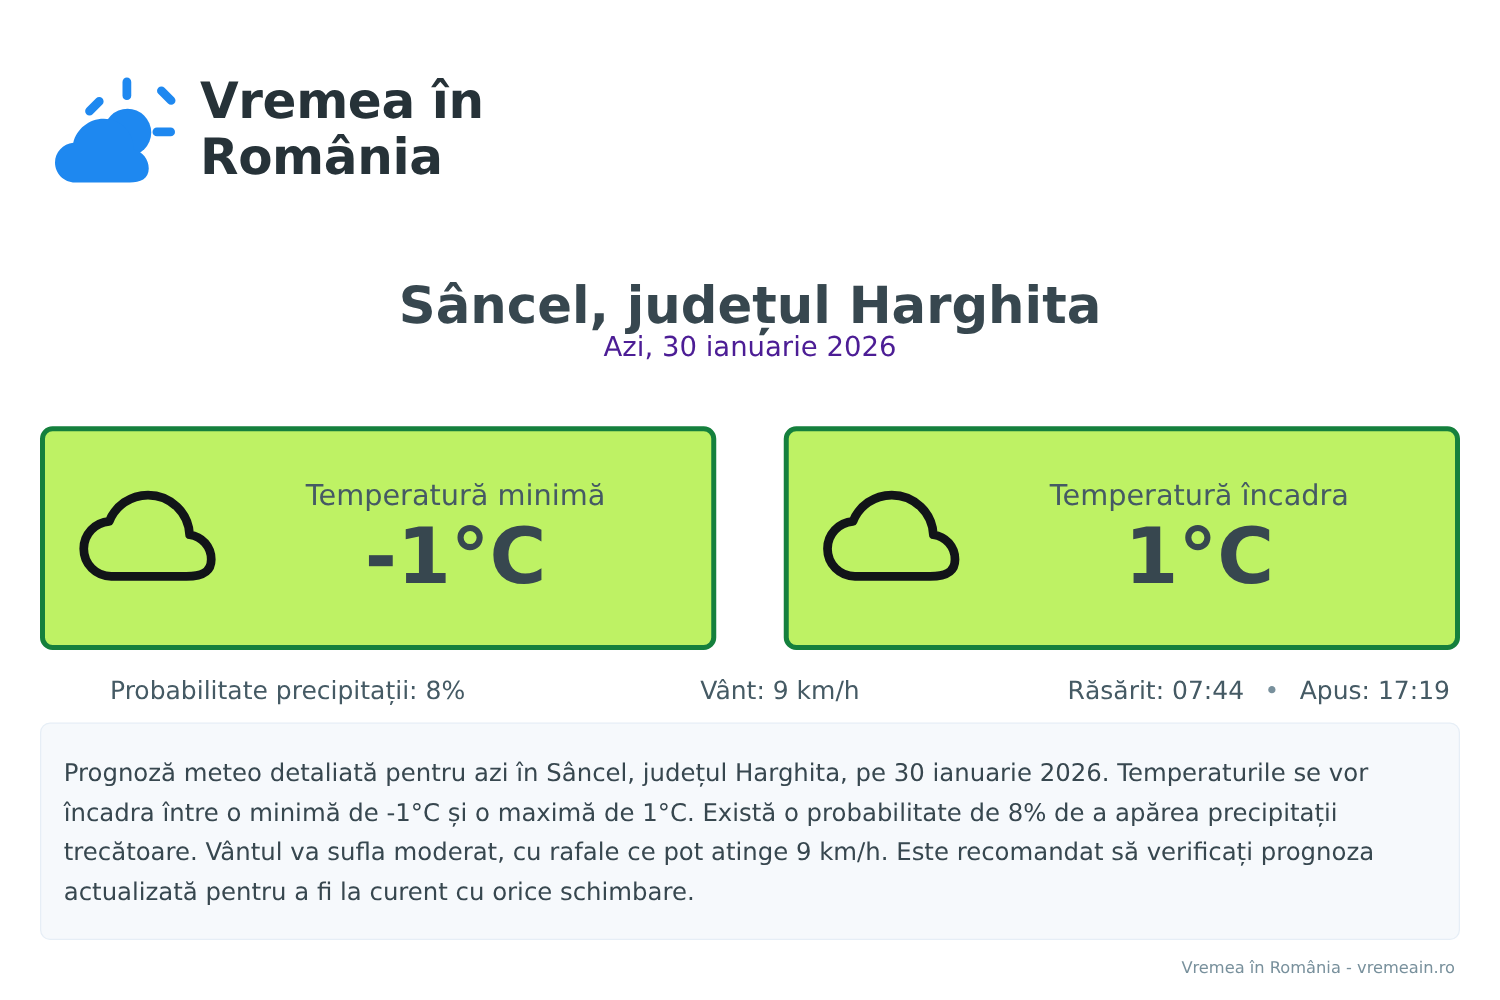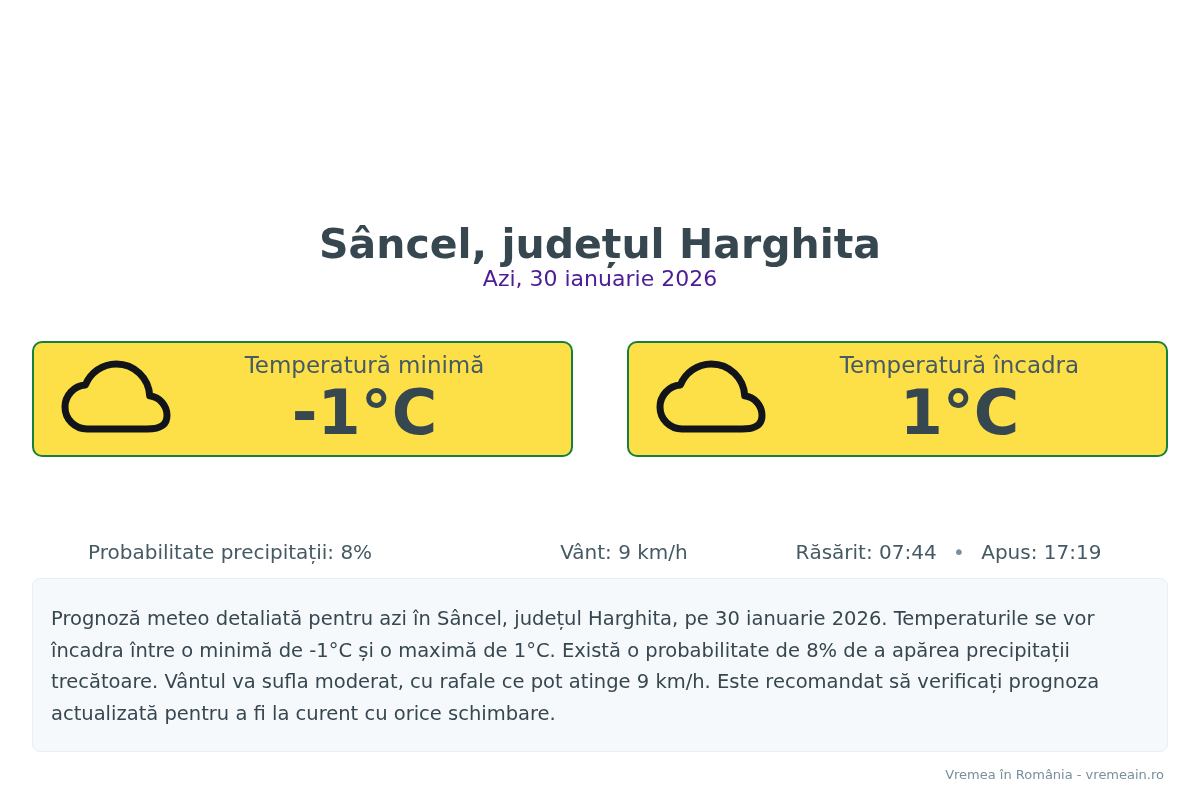--- a/index.html
+++ b/index.html
@@ -69,23 +69,23 @@
   .cards {
     position: absolute;
     left: 32px;
     right: 32px;
     top: 341px;
     display: flex;
     gap: 54px;
   }
   .card {
     flex: 1 1 0;
-    height: 116px;
-    background: #fde047;
-    border: 2px solid #15803d;
+    height: 179px;
+    background: #bef264;
+    border: 4px solid #15803d;
     border-radius: 10px;
     box-sizing: border-box;
     display: flex;
     align-items: center;
     padding: 0 20px;
   }
   .card-icon {
     width: 130px;
     height: 100px;
     flex: none;
@@ -119,21 +119,21 @@
     height: 56px;
     display: flex;
     align-items: center;
     border-bottom: 1px solid #e4eaf0;
     font-size: 20px;
     color: #455a64;
     margin-left: 48px;
   }
   .stat-precip { flex: 0 0 34%; text-align: left; }
   .stat-wind   { flex: 0 0 32%; text-align: center; }
-  .stat-sun    { flex: 1 1 auto; }
+  .stat-sun    { flex: 1 1 auto; text-align: right; }
   .sun-sep { margin: 0 10px; color: #78909c; }
 
   
   .description {
     position: absolute;
     left: 32px;
     right: 32px;
     top: 578px;
     min-height: 172px;
     background: #f6f9fc;
@@ -153,20 +153,36 @@
     bottom: 18px;
     font-size: 13px;
     color: #78909c;
   }
 </style>
 </head>
 <body>
 
 <div class="page">
 
+  <div class="brand">
+    <span class="brand-logo">
+      <svg viewBox="0 0 106 96" width="106" height="96" xmlns="http://www.w3.org/2000/svg">
+        <g fill="#1e88f0">
+          <rect x="62" y="6" width="7" height="18" rx="3.5"></rect>
+          <rect x="88" y="17" width="18" height="7" rx="3.5" transform="rotate(45 97 20.5)"></rect>
+          <rect x="86" y="46" width="18" height="7" rx="3.5"></rect>
+          <rect x="36" y="20" width="7" height="18" rx="3.5" transform="rotate(45 39.5 29)"></rect>
+          <circle cx="66" cy="50" r="19"></circle>
+          <path d="M24 90c-8.8 0-16-7.2-16-16 0-8.3 6.4-15.2 14.6-15.9C25.2 47.4 35.1 39 47 39c13.3 0 24 10.7 24 24v.6c7 1.6 12 7.8 12 15.2 0 8.4-6.8 11.2-15.2 11.2H24z"></path>
+        </g>
+      </svg>
+    </span>
+    <div class="brand-title">Vremea în
+România</div>
+  </div>
 
   <h1 class="location-title">Sâncel, județul Harghita</h1>
   <div class="date-line">Azi, 30 ianuarie 2026</div>
 
   <div class="cards">
 
     <div class="card">
       <span class="card-icon">
         <svg viewBox="0 0 130 96" width="130" height="96" xmlns="http://www.w3.org/2000/svg">
           <path d="M33 78c-12.2 0-22-9.8-22-22 0-11.6 9-21.1 20.4-21.9C36.2 21.8 48.3 13 62.4 13c17.9 0 32.5 14.1 33.3 31.8 9.8 1.3 17.3 9.6 17.3 19.7 0 11-8.9 13.5-19.9 13.5H33z" fill="none" stroke="#111418" stroke-width="7" stroke-linejoin="round"></path>

